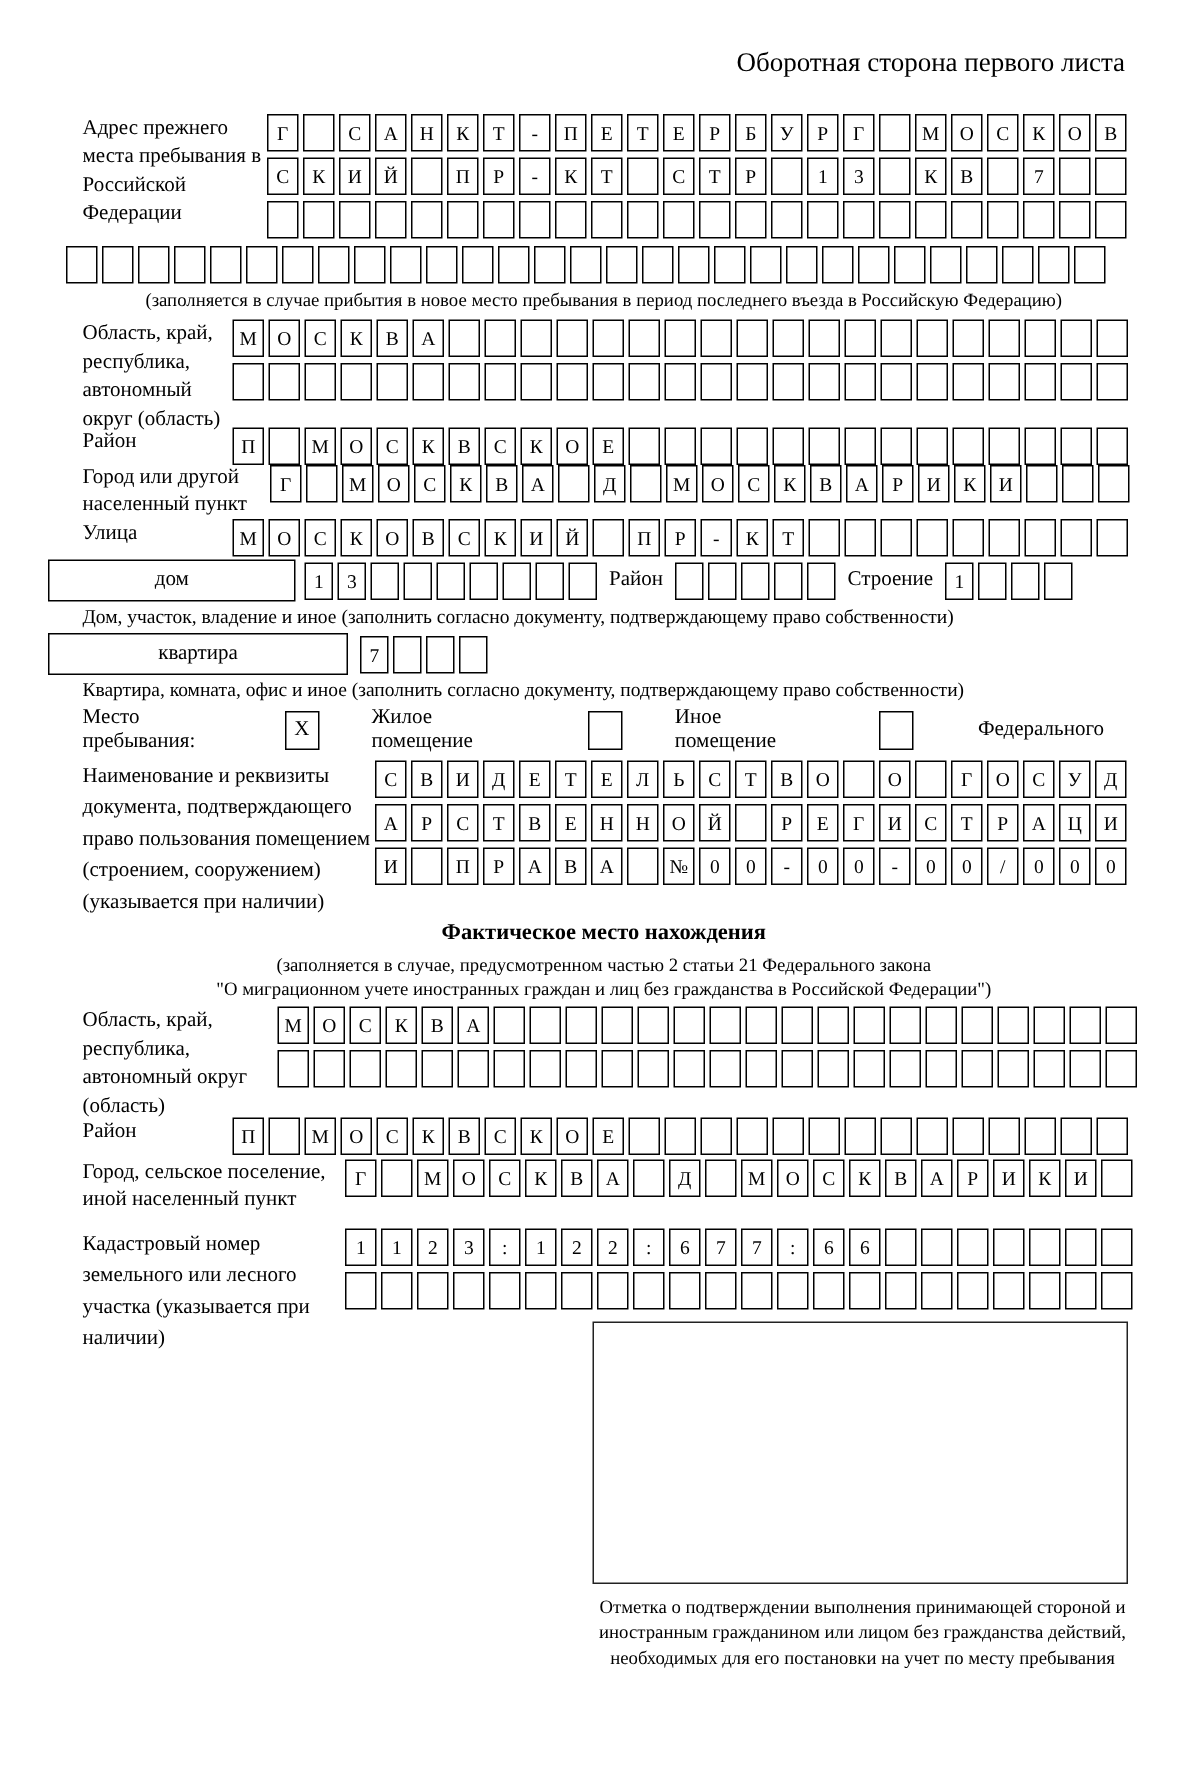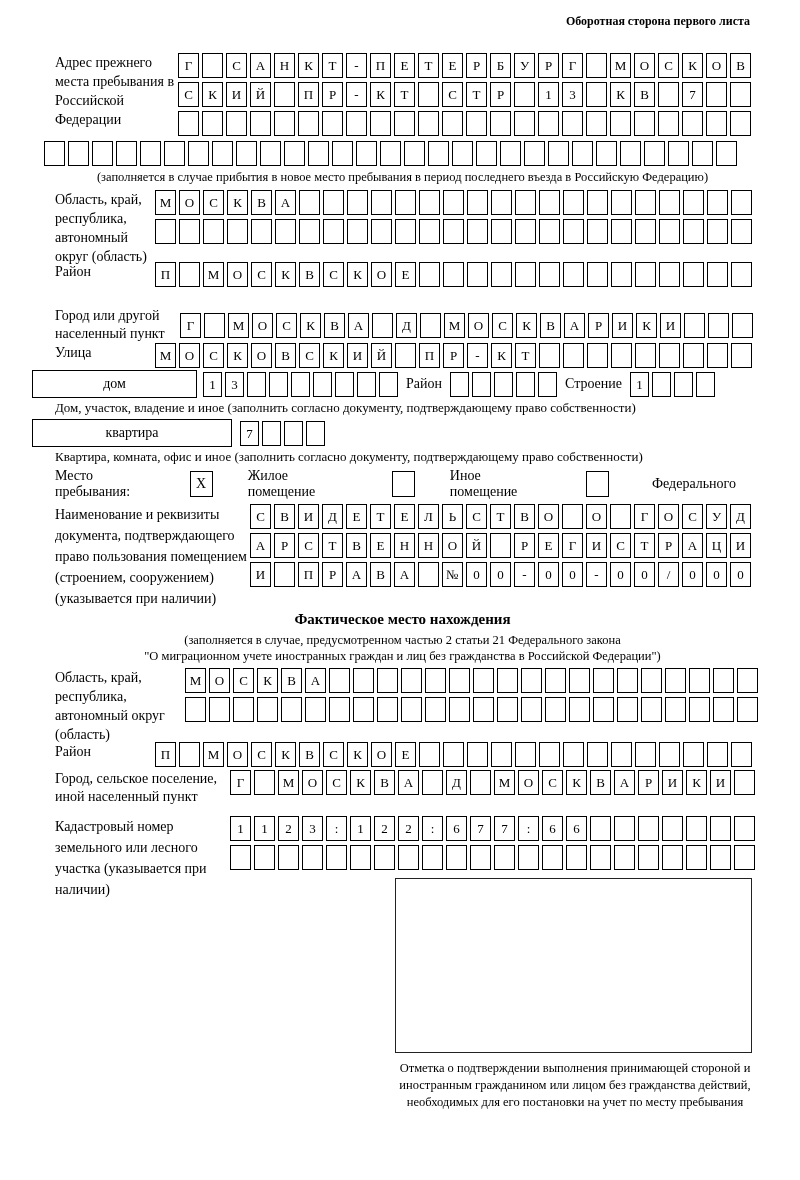--- a/index.html
+++ b/index.html
@@ -1,18 +1,18 @@
 <!DOCTYPE html>
 <html><head>
 <meta charset="utf-8">
 <style>
   html,body{margin:0;padding:0;background:#fff;color:#000;}
   body{width:800px;height:1180px;font-family:"Liberation Serif",serif;}
   .page{position:relative;width:800px;height:1180px;box-sizing:border-box;padding:0 50px 0 55px;overflow:hidden;}
-  .hdr{margin-top:14px;text-align:right;font-size:12px;font-weight:bold;}
+  .hdr{margin-top:31px;text-align:right;font-size:18px;}
   .grp{display:flex;align-items:flex-start;}
   .lbl{flex:none;font-size:14px;line-height:19px;}
   .rows{display:flex;flex-direction:column;gap:4px;}
   .cells{display:flex;gap:3px;}
   .cb{flex:none;width:21px;height:25px;box-sizing:border-box;border:1.6px solid #000;
       display:flex;align-items:center;justify-content:center;font-size:13px;line-height:1;}
   .hc .cb{width:19px;}
   .w123{width:123px;} .w100{width:100px;} .w125{width:125px;} .w195{width:195px;}
   .w130{width:130px;} .w175{width:175px;}
   .cap{font-size:12.5px;line-height:16px;text-align:center;}
@@ -237,21 +237,21 @@
         <span class="cb"></span>
         <span class="cb"></span>
         <span class="cb"></span>
         <span class="cb"></span>
         <span class="cb"></span>
         <span class="cb"></span>
         <span class="cb"></span>
       </div>
   </div>
 
-  <div class="grp" style="margin-top:20px;align-items:center;">
+  <div class="grp" style="margin-top:0;">
     <div class="lbl w125" style="line-height:18px;">Город или другой населенный пункт</div>
     <div class="cells">
         <span class="cb">Г</span>
         <span class="cb"></span>
         <span class="cb">М</span>
         <span class="cb">О</span>
         <span class="cb">С</span>
         <span class="cb">К</span>
         <span class="cb">В</span>
         <span class="cb">А</span>

